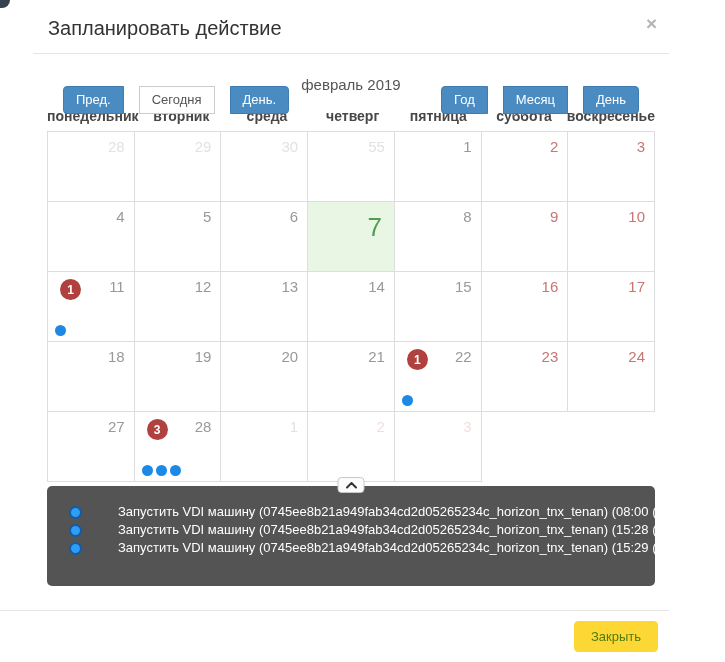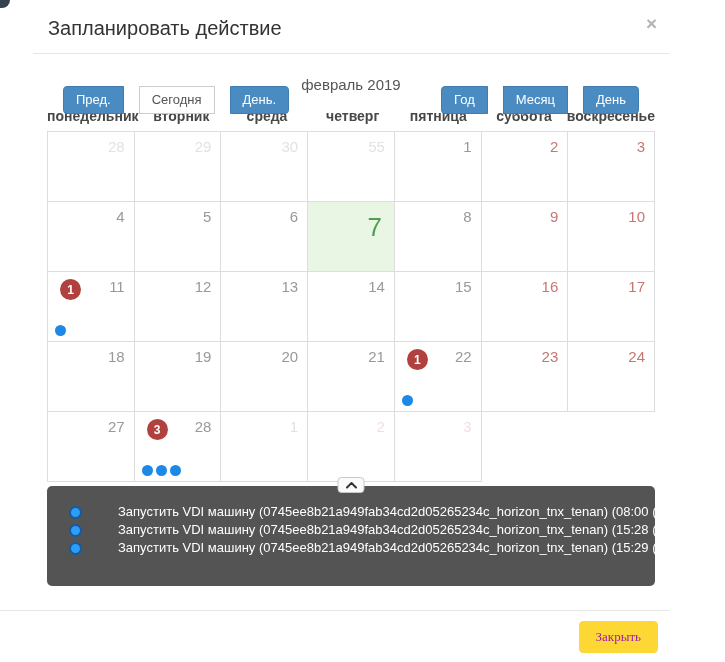--- a/index.html
+++ b/index.html
@@ -100,21 +100,21 @@
   .event-text{ font-size:13px; white-space:nowrap; color:#fff; }
 
   
   .modal-footer{
     position:absolute; left:0; right:0; bottom:0; height:52px;
     border-top:1px solid #e5e5e5; text-align:right;
   }
   .btn-yellow{
     margin:10px 11px 0 0; padding:7px 16px; font-size:13px;
     background:var(--close_yellow); border:1px solid var(--close_yellow);
-    border-radius:4px; color:#a21caf; cursor:pointer; font-family:Liberation Serif, serif;
+    border-radius:4px; color:#4d7c0f; cursor:pointer; font-family:Liberation Sans, sans-serif;
   }
 </style>
 </head>
 <body>
 
 <div class="modal">
   <div class="corner-fragment"></div>
 
   <div class="modal-header">
     <h2 class="modal-title">Запланировать действие</h2>

